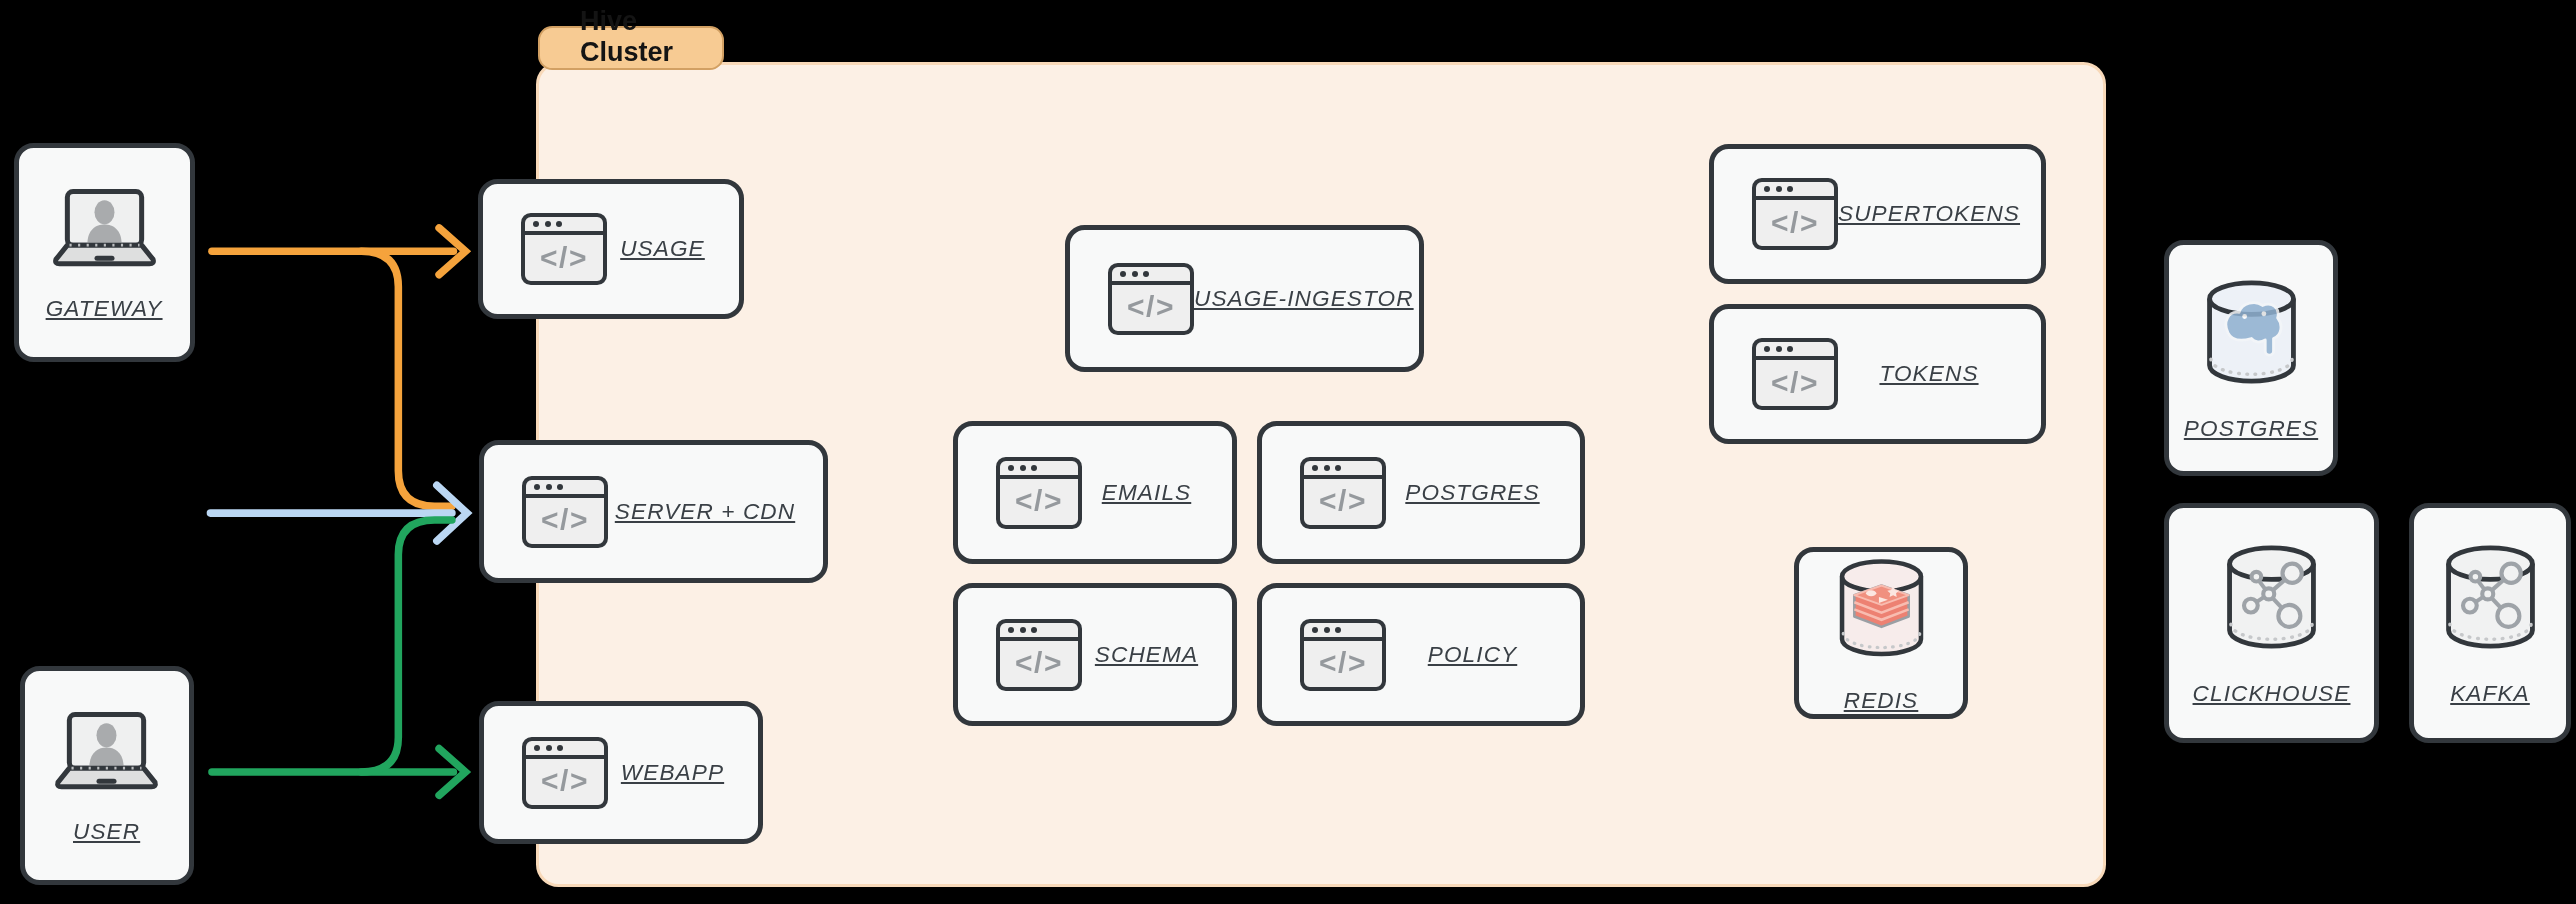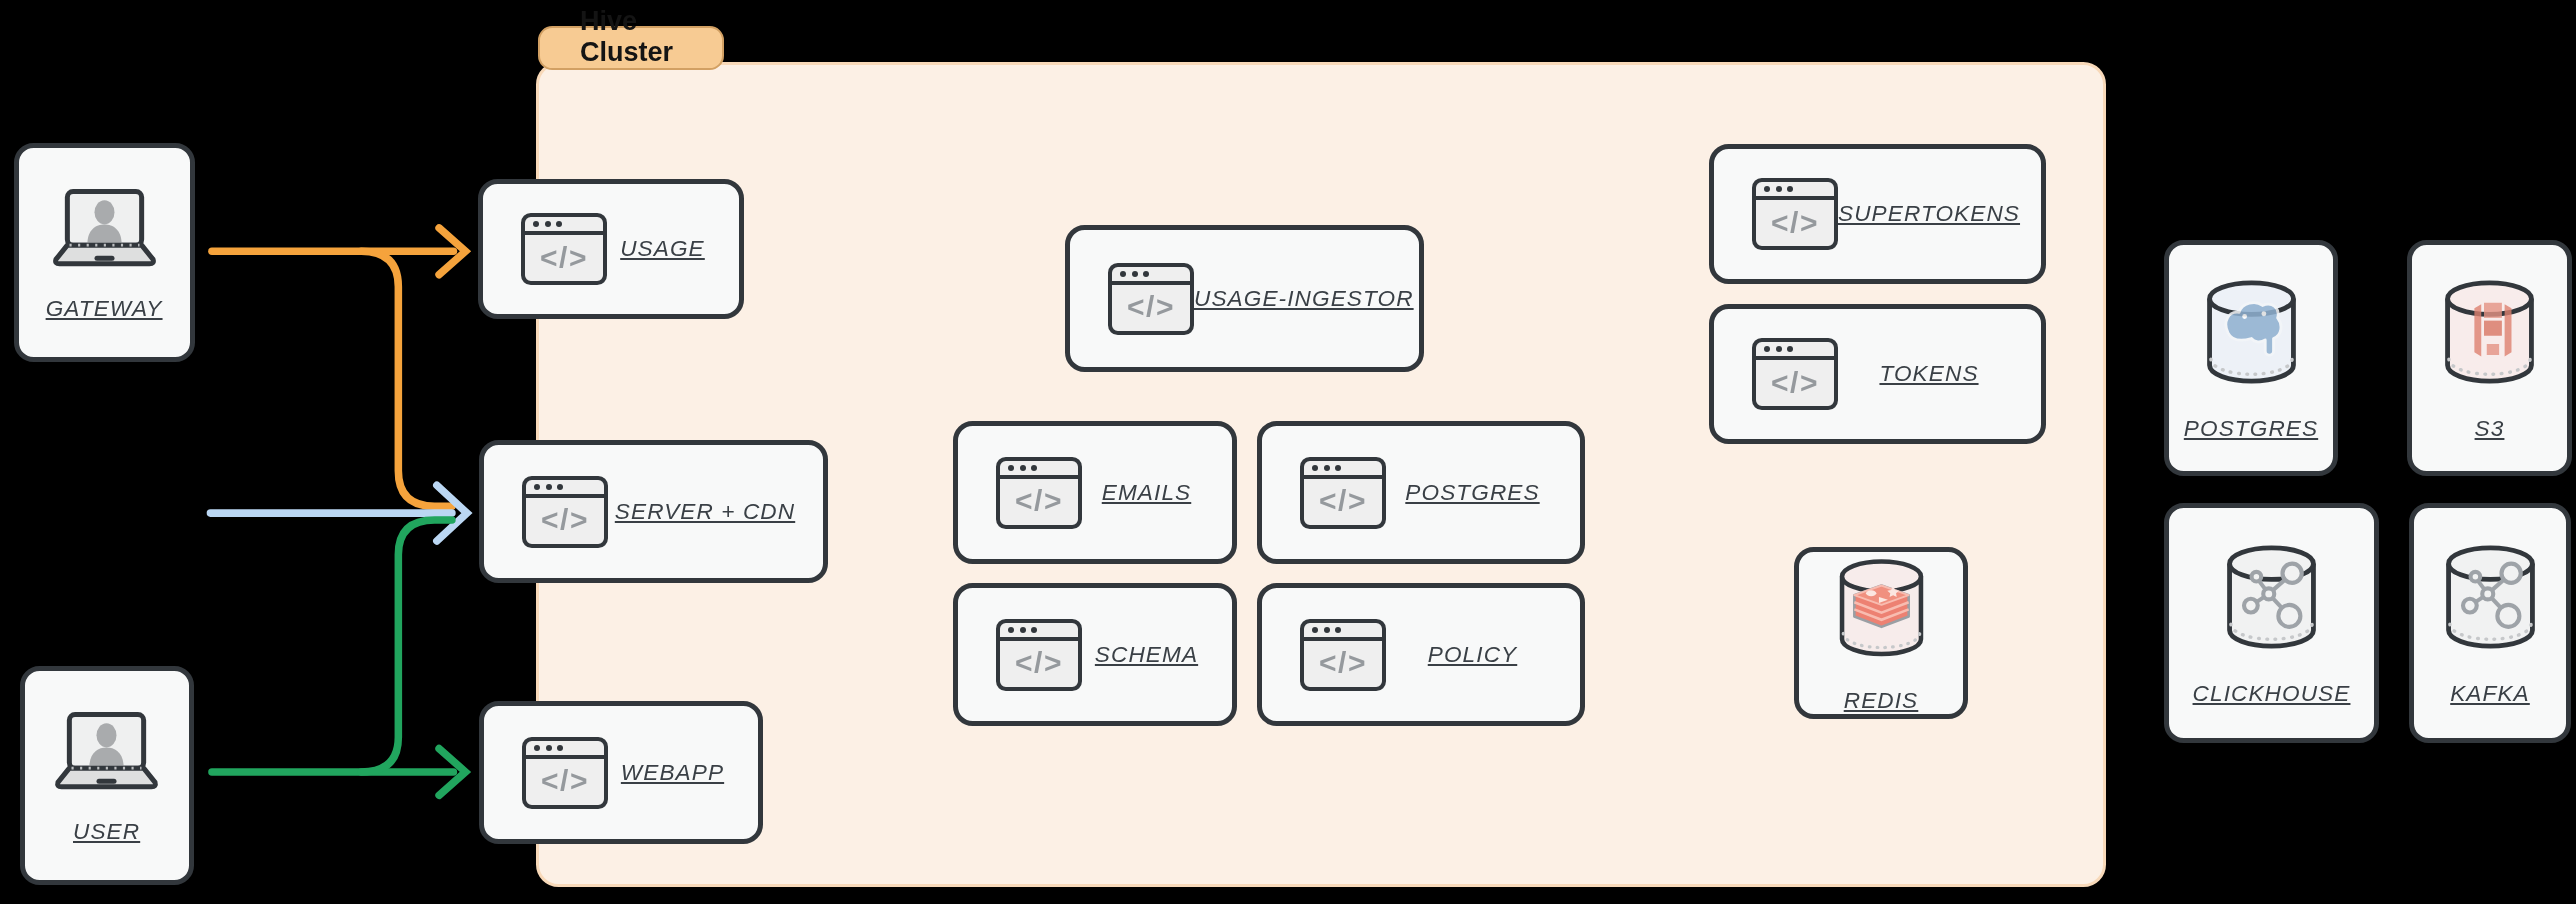--- a/index.html
+++ b/index.html
@@ -263,35 +263,20 @@
       <path class="cyl-dots" d="M11,118 A59,22 0 0 0 129,118"></path>
       <g opacity="0.85">
         <path d="M36,80 C28,64 36,48 52,50 C56,36 76,32 86,40 C100,34 112,44 108,58 C116,68 114,84 102,88 L102,106 C102,114 90,114 90,106 L90,90 C84,94 74,94 70,88 C56,92 42,92 36,80 Z" fill="#8FB0D0" stroke="#F4F6F9" stroke-width="4" stroke-linejoin="round"></path>
         <circle cx="60" cy="56" r="3.5" fill="#FFFFFF"></circle>
         <circle cx="88" cy="52" r="3.5" fill="#FFFFFF"></circle>
       </g>
     </svg>
     <div class="nlabel">POSTGRES</div>
   </div>
 
-  <div class="node colnode" style="left:2407px;top:240px;width:165px;height:236px">
-    <svg width="97" height="110" viewBox="0 0 140 160">
-      <path class="cyl-ink" d="M9,30 L9,127 A61,23 0 0 0 131,127 L131,30" fill="#F8ECEB"></path>
-      <ellipse class="cyl-ink" cx="70" cy="30" rx="61" ry="23" fill="#F8ECEB"></ellipse>
-      <path class="cyl-dots" d="M11,118 A59,22 0 0 0 129,118"></path>
-      <g opacity="0.8">
-        <path d="M48,44 L58,38 L58,114 L48,108 Z" fill="#DE8170"></path>
-        <path d="M92,38 L102,44 L102,108 L92,114 Z" fill="#DE8170"></path>
-        <rect x="62" y="36" width="26" height="22" fill="#E59384"></rect>
-        <rect x="62" y="62" width="26" height="22" fill="#D97765"></rect>
-        <rect x="66" y="96" width="18" height="16" fill="#E59384"></rect>
-      </g>
-    </svg>
-    <div class="nlabel">S3</div>
-  </div>
 
   <div class="node colnode" style="left:2164px;top:503px;width:215px;height:240px">
     <svg width="97" height="110" viewBox="0 0 140 160">
       <path class="cyl-ink" d="M9,30 L9,127 A61,23 0 0 0 131,127 L131,30" fill="#F1F2F2"></path>
       <ellipse class="cyl-ink" cx="70" cy="30" rx="61" ry="23" fill="#F1F2F2"></ellipse>
       <path class="cyl-dots" d="M11,118 A59,22 0 0 0 129,118"></path>
       <g stroke="#9EA3A8" stroke-width="6">
         <line x1="66" y1="74" x2="100" y2="44"></line>
         <line x1="66" y1="74" x2="96" y2="106"></line>
         <line x1="66" y1="74" x2="42" y2="90"></line>

